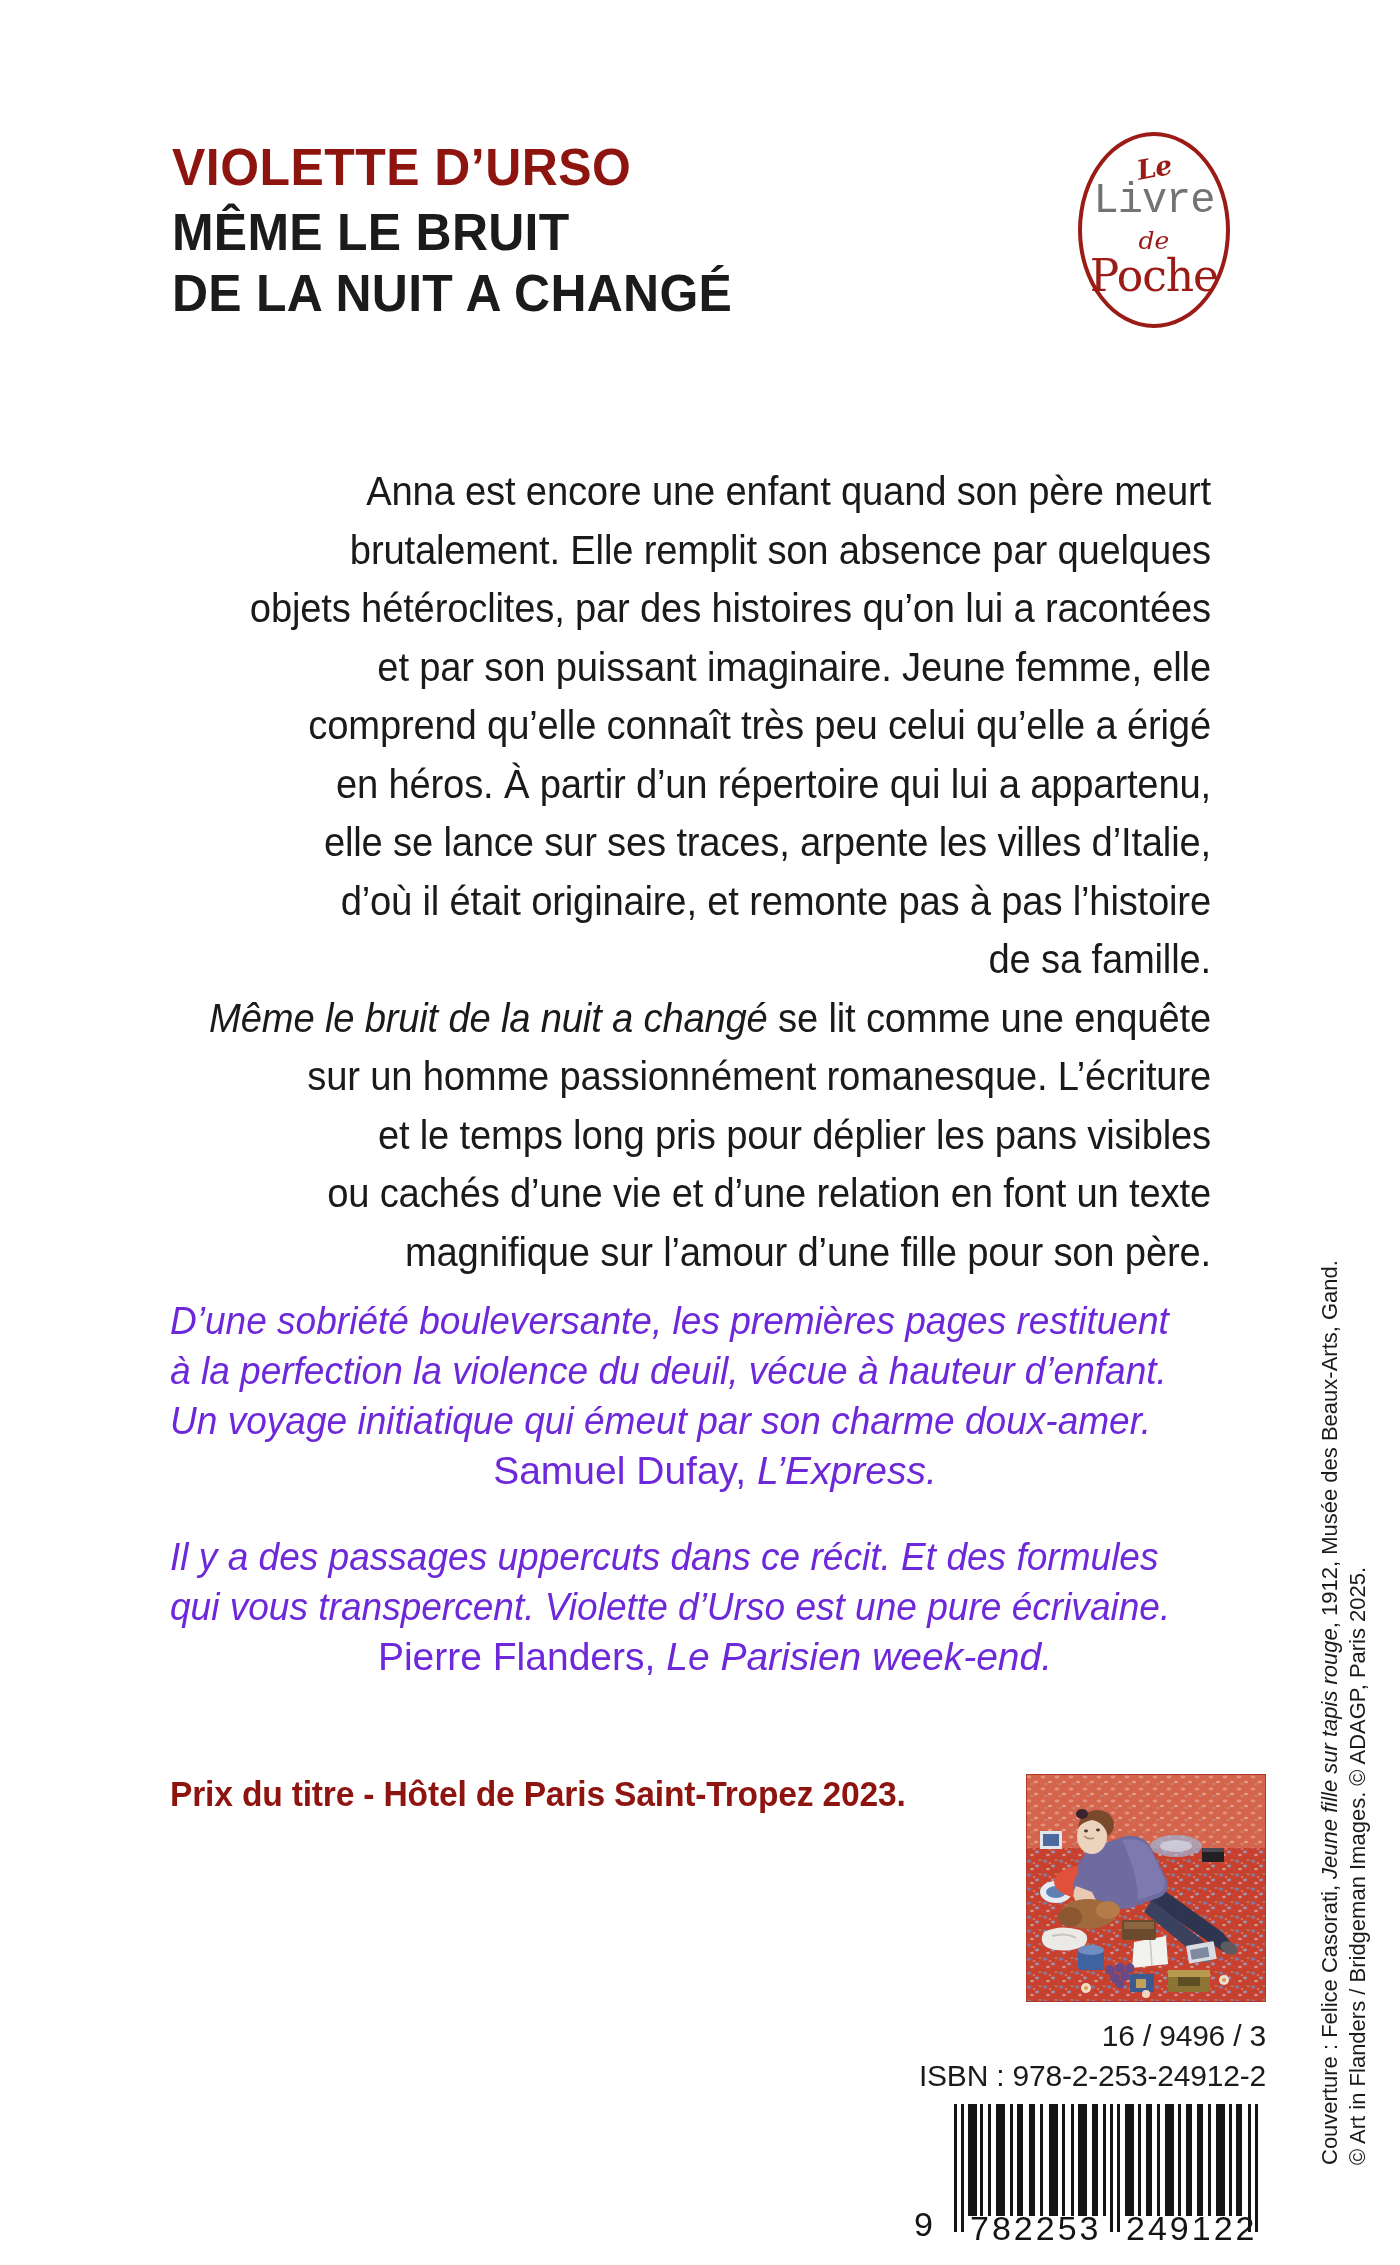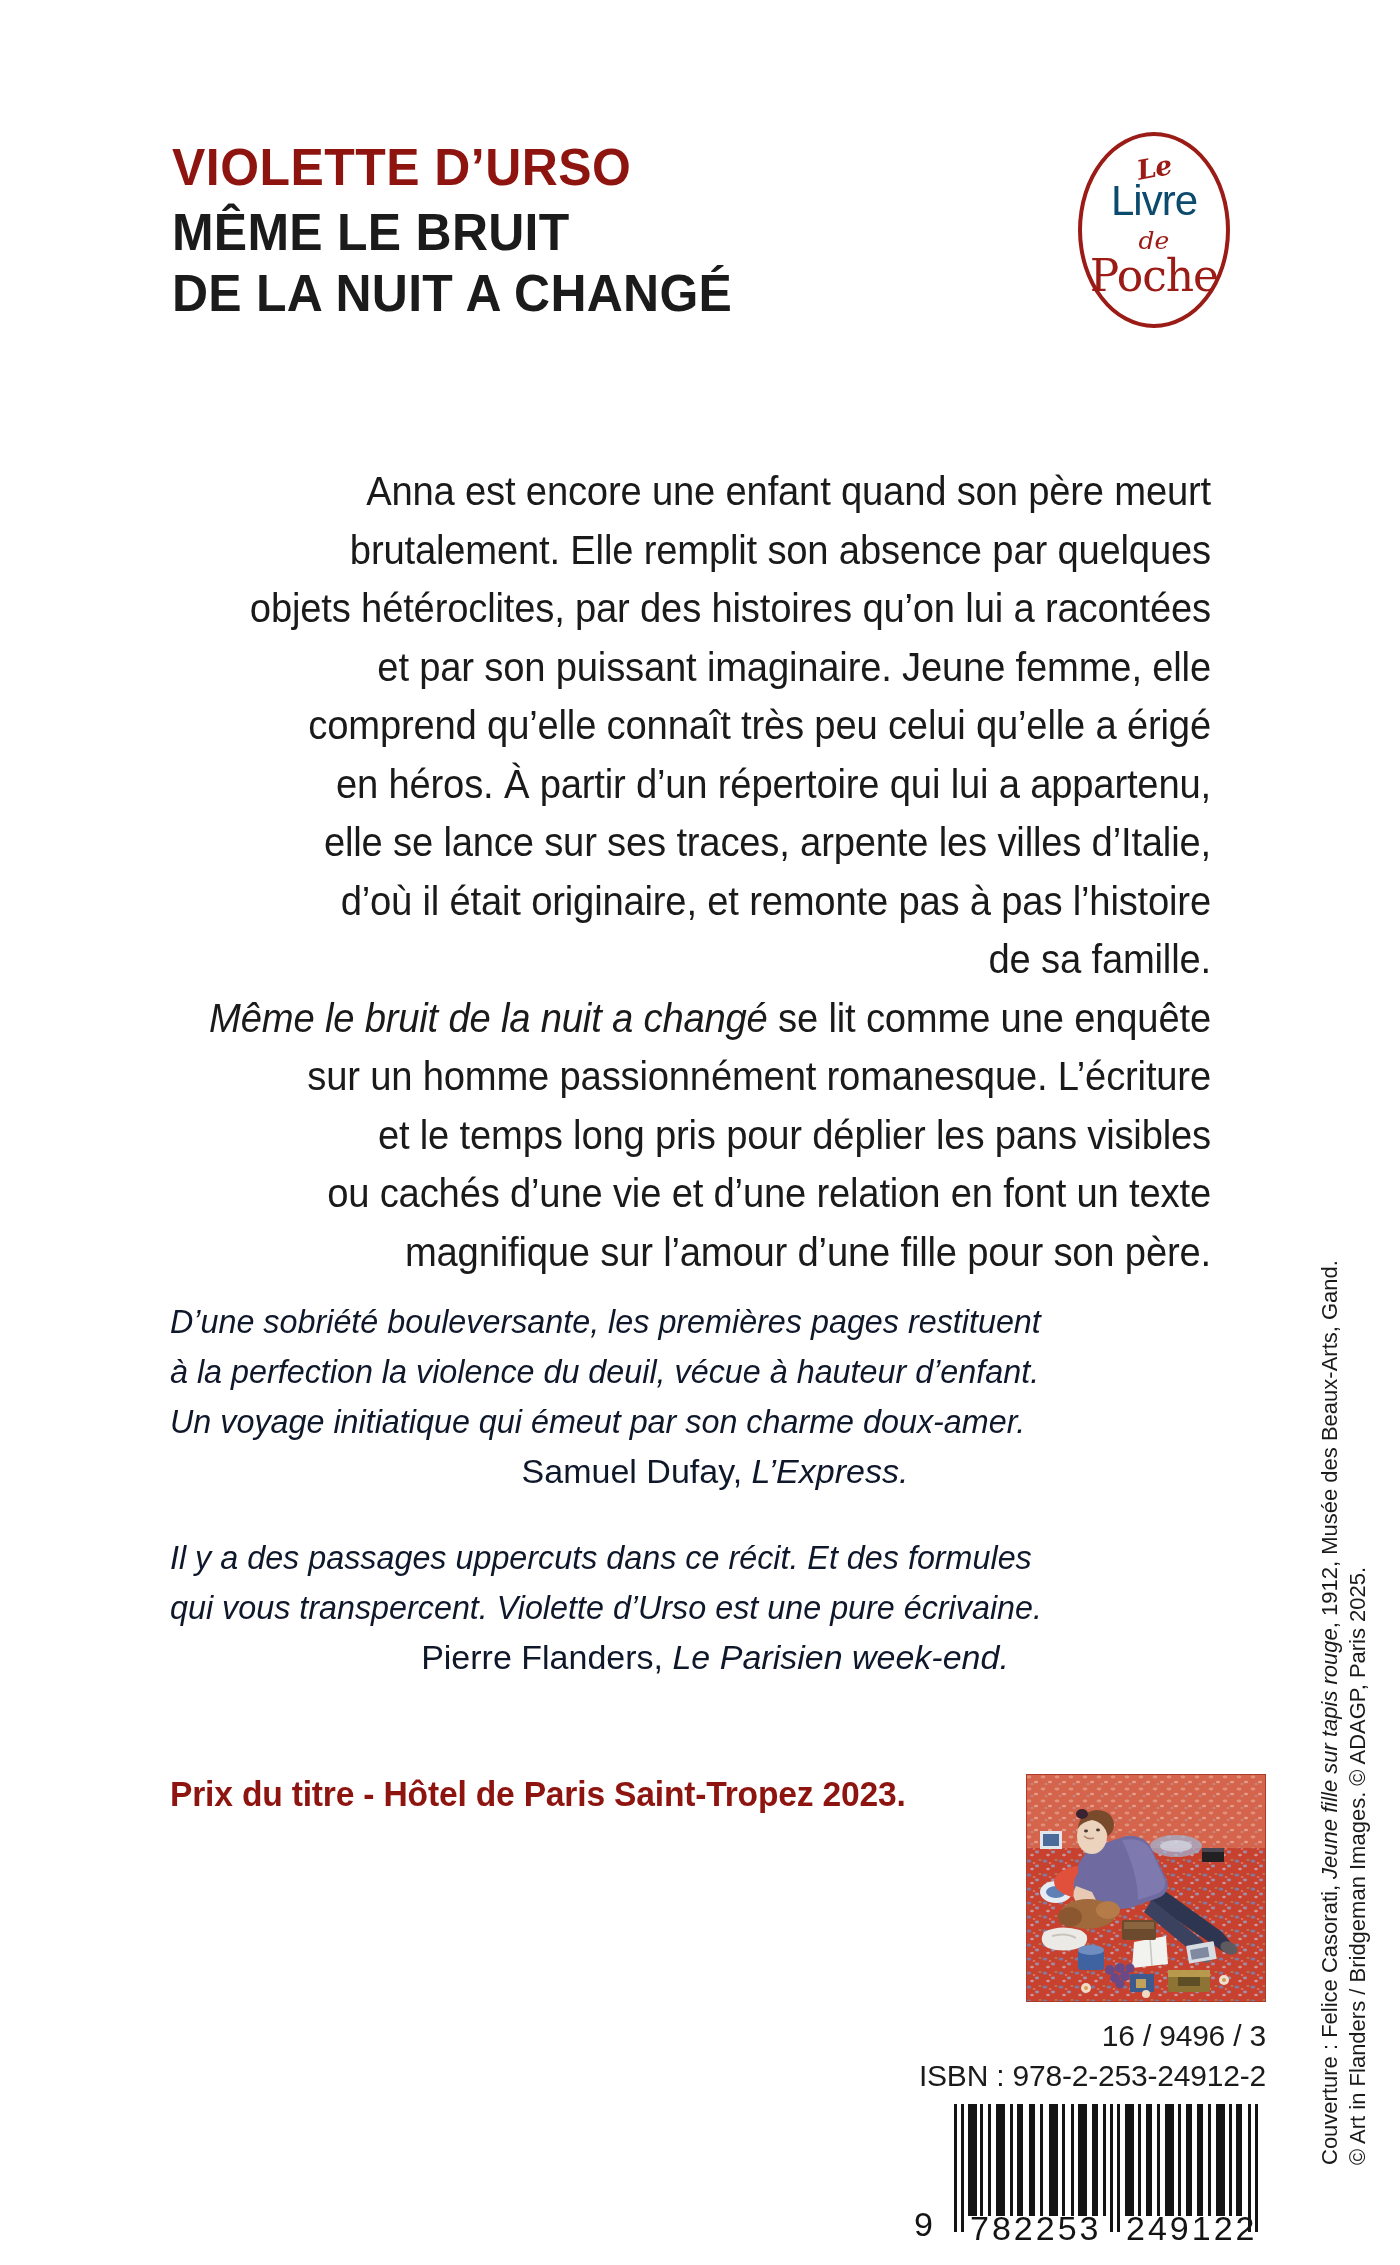--- a/index.html
+++ b/index.html
@@ -79,22 +79,22 @@
     font-weight: 700;
     font-size: 27px;
     letter-spacing: -1px;
     transform: rotate(-11deg);
   }
   .logo-livre {
     position: absolute;
     left: 0; right: 0;
     top: 48px;
     text-align: center;
-    color: #0c4a6e;
-    font-family: Liberation Sans, sans-serif;
+    color: #737373;
+    font-family: Liberation Mono, monospace;
     font-size: 42px;
     line-height: 1;
     letter-spacing: -1px;
   }
   .logo-de {
     position: absolute;
     left: 0; right: 0;
     top: 96px;
     text-align: center;
     color: #9b1b16;
@@ -131,24 +131,24 @@
   .blurb .para-line { display: block; white-space: nowrap;
                       transform: scaleX(0.955); transform-origin: left center; }
   .blurb em { font-style: italic; }
 
   
   .quotes {
     position: absolute;
     left: 170px;
     top: 1296px;
     width: 1090px;
-    font-size: 34px;
+    font-size: 39px;
     line-height: 50px;
     font-style: italic;
-    color: #0f172a;
+    color: #6d28d9;
   }
   .quote-block { margin-bottom: 36px; }
   .quote-line { display: block; white-space: nowrap;
                 transform: scaleX(0.95); transform-origin: left center; }
   .attrib {
     display: block;
     text-align: center;
     font-style: normal;
     white-space: nowrap;
   }

